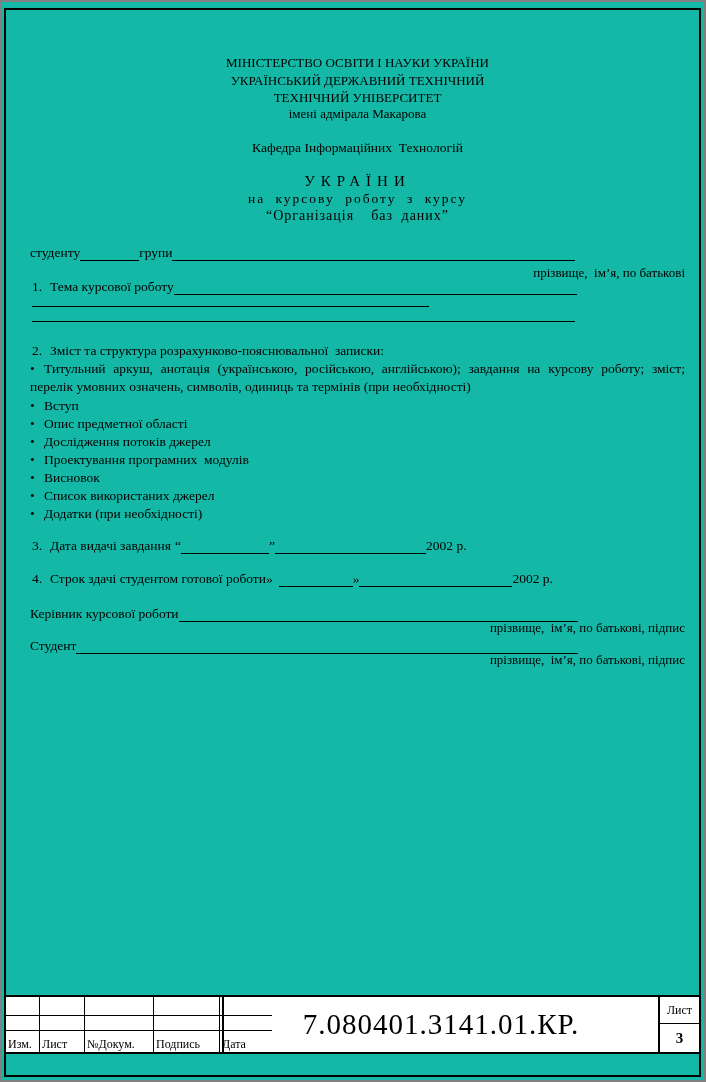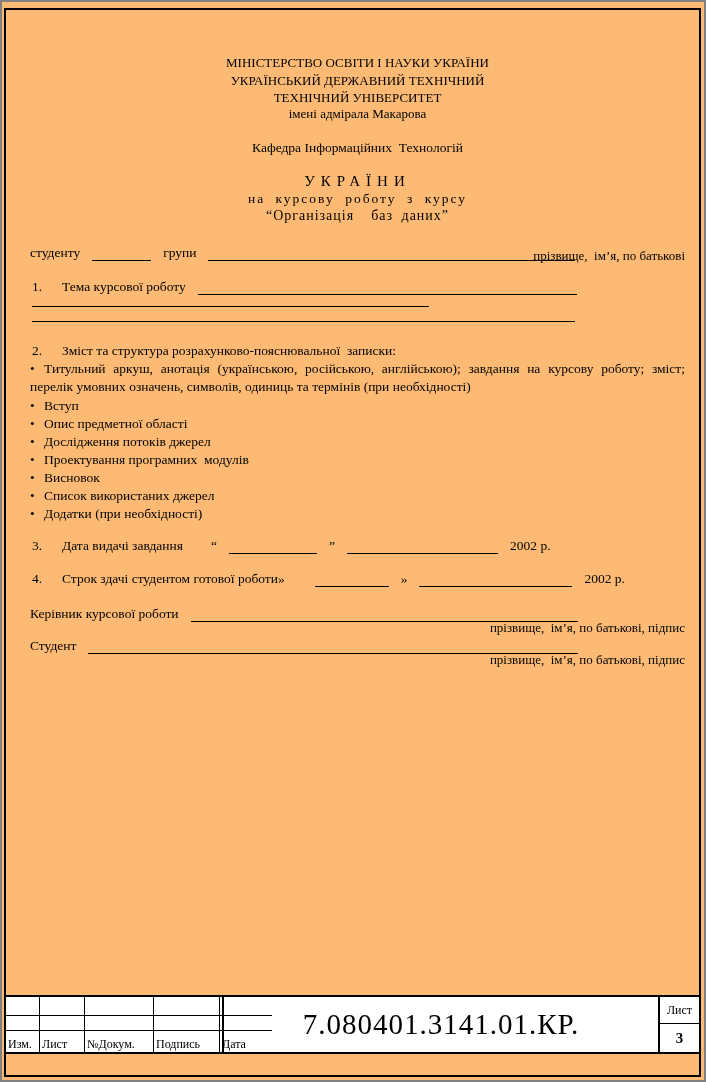--- a/index.html
+++ b/index.html
@@ -1,39 +1,39 @@
 <!DOCTYPE html>
 <html><head>
 <meta charset="utf-8">
 <style>
   html,body { margin:0; padding:0; background:#c0c0c0; }
   .page {
     position:relative;
     width:702px; height:1078px;
-    background:#fdba74;
+    background:#14b8a6;
     border:2px solid #808080;
     font-family:"Liberation Serif","DejaVu Serif",serif;
     color:#000;
     overflow:hidden;
   }
   .frame {
     position:absolute; left:2px; top:6px; right:3px; bottom:3px;
     border:2px solid #000;
     pointer-events:none;
   }
   .content { position:absolute; left:28px; top:0; width:655px; height:100%; }
 
   .crow { position:absolute; left:0; width:100%; text-align:center; white-space:pre-wrap; }
   .f13 { font-size:13px; line-height:17px; }
   .f14 { font-size:13.5px; line-height:17px; }
   .title-main { font-size:15px; letter-spacing:6px; line-height:18px; }
   .title-sub  { font-size:13.5px; letter-spacing:2px; word-spacing:5px; }
   .title-course { font-size:14px; letter-spacing:1px; word-spacing:4px; }
 
-  .row { position:absolute; display:flex; align-items:flex-end; font-size:13.5px; line-height:17px;gap:12px; }
+  .row { position:absolute; display:flex; align-items:flex-end; font-size:13.5px; line-height:17px; }
   .row span { white-space:pre-wrap; }
   .num { display:inline-block; width:18px; flex:none; }
   .blank { flex:none; border-bottom:1px solid #000; height:2px; }
   .fill  { flex:1 1 auto; border-bottom:1px solid #000; height:2px; }
   .hint { position:absolute; right:0; text-align:right; font-size:13px; line-height:16px; white-space:pre-wrap; }
   .hline { position:absolute; border-bottom:1px solid #000; height:12px; }
 
   .bullet0 {
     position:absolute; left:0; top:358px; width:655px;
     font-size:13.5px; line-height:18px; text-align:justify;
@@ -82,21 +82,21 @@
     <div class="crow title-main" style="top:170px">УКРАЇНИ</div>
     <div class="crow title-sub" style="top:189px">на курсову роботу з курсу</div>
     <div class="crow title-course" style="top:206px">“Організація  баз даних”</div>
 
     <div class="row" style="top:242px; left:0; width:545px">
       <span>студенту</span>
       <span class="blank" style="width:59px"></span>
       <span>групи</span>
       <span class="fill"></span>
     </div>
-    <div class="hint" style="top:246px">прізвище,  ім’я, по батькові</div>
+    <div class="hint" style="top:263px">прізвище,  ім’я, по батькові</div>
 
     <div class="row" style="top:276px; left:2px; width:545px">
       <span class="num">1.</span>
       <span>Тема курсової роботу</span>
       <span class="fill"></span>
     </div>
     <div class="hline" style="top:292px; left:2px; width:397px"></div>
     <div class="hline" style="top:307px; left:2px; width:543px"></div>
 
     <div class="row" style="top:340px; left:2px">

